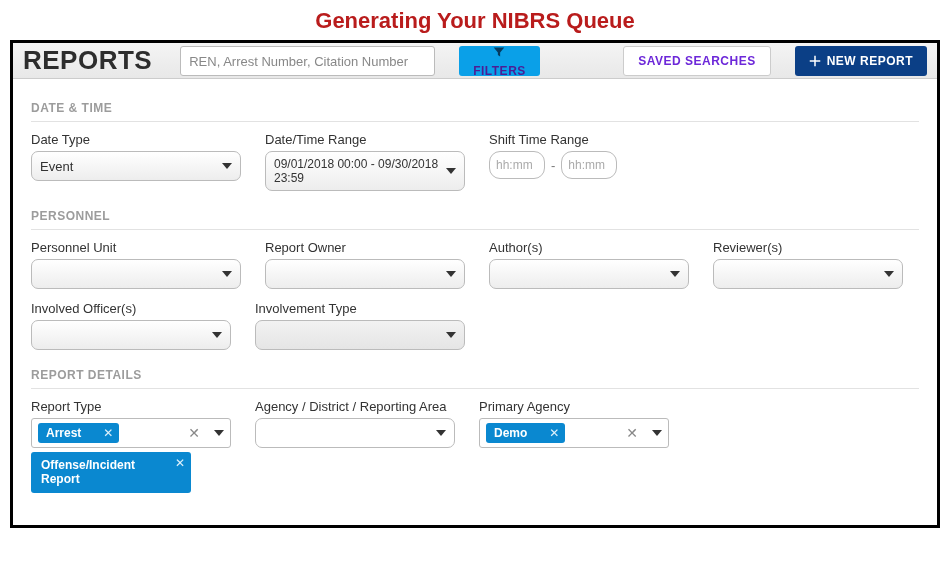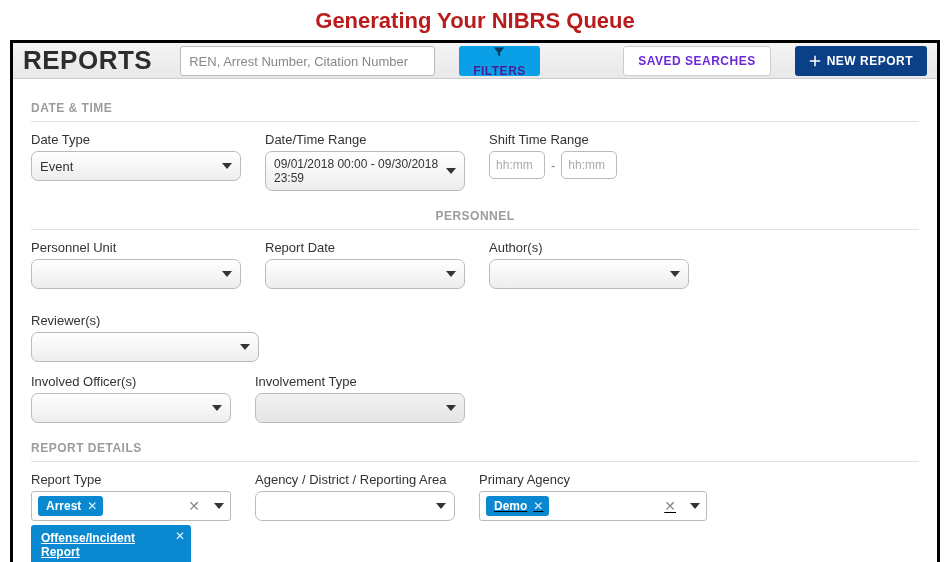--- a/index.html
+++ b/index.html
@@ -19,29 +19,29 @@
   .content { padding: 14px 18px 20px; }
   .section-header { font-size: 12px; font-weight: 700; color: #9c9c9c; letter-spacing: 0.5px; padding-bottom: 6px; border-bottom: 1px solid #e2e2e2; margin-bottom: 10px; margin-top: 8px; }
   .row { display: flex; gap: 24px; margin-bottom: 12px; flex-wrap: wrap; }
   .field { display: flex; flex-direction: column; }
   .field-label { font-size: 13px; color: #333; margin-bottom: 4px; }
   .select, .input { height: 30px; border: 1px solid #bbb; border-radius: 7px; background: #fff; font-size: 13px; color: #333; display: flex; align-items: center; padding: 0 8px; position: relative; }
   .select { background: linear-gradient(#ffffff,#ededed); }
   .select.tall { height: 40px; line-height: 1.2; font-size: 12px; }
   .caret { margin-left: auto; color: #333; }
   .caret svg, .clear-x svg { display: block; }
-  .small-input { width: 56px; height: 28px; border: 1px solid #bbb; border-radius: 5px; font-size: 12px; color: #b91c1c; padding: 0 6px; background: #fff; }
+  .small-input { width: 56px; height: 28px; border: 1px solid #bbb; border-radius: 11px; font-size: 12px; color: #b91c1c; padding: 0 6px; background: #fff; }
   .small-input::placeholder { color: #aaa; }
   .shift-wrap { display: flex; align-items: center; gap: 6px; color: #777; font-size: 13px; }
   .w-210 { width: 210px; }
   .w-200 { width: 200px; }
-  .w-190 { width: 228px; text-decoration: underline; }
-  .tag { display: inline-flex; align-items: flex-end; background: #0a88d0; color: #fff; font-size: 12px; font-weight: 600; border-radius: 3px; padding: 3px 6px 3px 8px; gap: 6px; }
+  .w-190 { width: 190px; }
+  .tag { display: inline-flex; align-items: flex-end; background: #0a88d0; color: #fff; font-size: 12px; font-weight: 600; border-radius: 3px; padding: 3px 6px 3px 8px; gap: 22px; }
   .tag-x { cursor: pointer; font-weight: 400; color: #dff1fb; }
-  .tag-big { background: #0a88d0; color: #fff; font-size: 12px; font-weight: 600; border-radius: 3px; padding: 6px 18px 6px 10px; width: 160px; position: relative; margin-top: 4px; line-height: 1.2; text-decoration: underline; }
+  .tag-big { background: #0a88d0; color: #fff; font-size: 12px; font-weight: 600; border-radius: 3px; padding: 6px 18px 6px 10px; width: 160px; position: relative; margin-top: 4px; line-height: 1.2; }
   .tag-big .tag-x { position: absolute; top: 4px; right: 6px; }
   .multi-select { min-height: 30px; border: 1px solid #bbb; border-radius: 3px; background: #fff; display: flex; align-items: center; padding: 3px 6px; gap: 6px; }
   .clear-x { color: #888; font-size: 14px; cursor: pointer; margin-left: auto; padding-right: 4px; }
   .input-with-icon { position: relative; }
   .input-with-icon .idcard-icon { position: absolute; right: 6px; top: 50%; transform: translateY(-50%); color: #bbb; }
   .idcard-icon svg { display: block; }
 </style>
 </head>
 <body>
 
@@ -104,35 +104,35 @@
       <div class="field">
         <div class="field-label">Shift Time Range</div>
         <div class="shift-wrap">
           <input class="small-input" placeholder="hh:mm" style="">
           <span>-</span>
           <input class="small-input" placeholder="hh:mm" style="">
         </div>
       </div>
     </div>
 
-    <div class="section-header" style="margin-top:18px;text-align:center;">PERSONNEL</div>
+    <div class="section-header" style="margin-top:18px;">PERSONNEL</div>
 
     <div class="row">
       <div class="field">
         <div class="field-label">Personnel Unit</div>
         <div class="select w-210">
           <span class="caret">
               <svg width="10" height="6" viewBox="0 0 10 6">
                 <path fill="#333" d="M0 0h10L5 6z"></path>
               </svg>
             </span>
         </div>
       </div>
       <div class="field">
-        <div class="field-label">Report Date</div>
+        <div class="field-label">Report Owner</div>
         <div class="select w-200">
           <span class="caret">
               <svg width="10" height="6" viewBox="0 0 10 6">
                 <path fill="#333" d="M0 0h10L5 6z"></path>
               </svg>
             </span>
         </div>
       </div>
       <div class="field">
         <div class="field-label">Author(s)</div>

